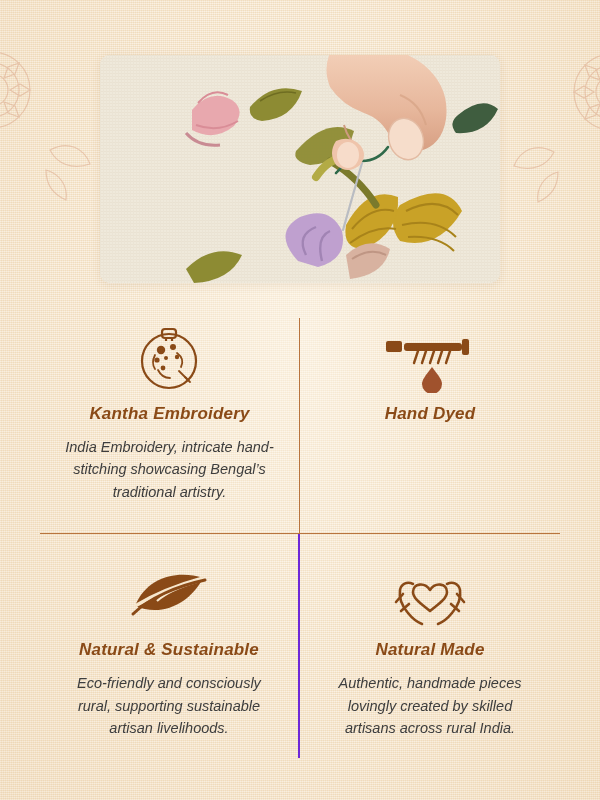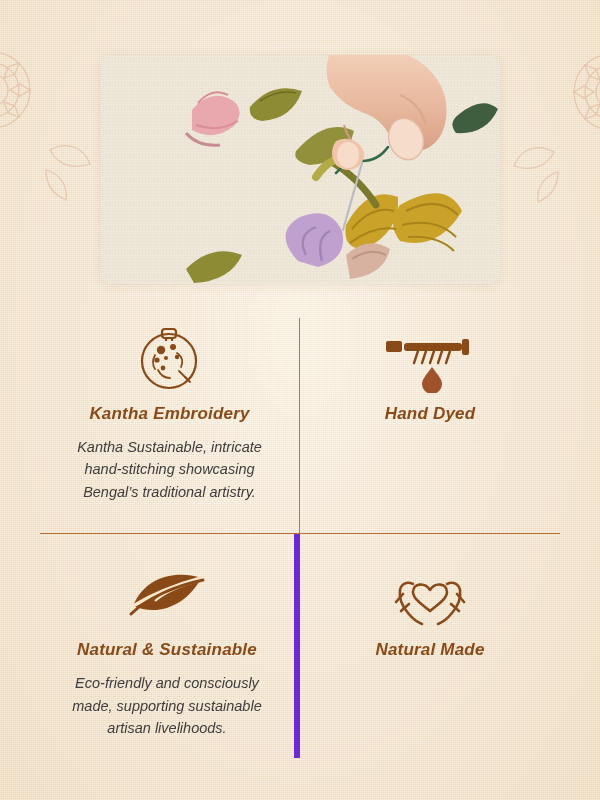--- a/index.html
+++ b/index.html
@@ -72,21 +72,21 @@
   .cell {
     padding: 6px 22px 18px 22px;
     text-align: center;
     display: flex;
     flex-direction: column;
     align-items: center;
     font-style: italic;
   }
   .cell.tl { border-right: 1px solid #b8743e; border-bottom: 1px solid #b8743e; padding-bottom: 30px; }
   .cell.tr { border-bottom: 1px solid #b8743e; padding-bottom: 30px; }
-  .cell.bl { border-right: 6px solid #6d28d9; padding-top: 26px; }
+  .cell.bl { border-right: 2px solid #6d28d9; padding-top: 26px; }
   .cell.br { padding-top: 26px; }
 
   .cell-icon {
     height: 72px;
     display: flex;
     align-items: center;
     justify-content: center;
     margin-bottom: 8px;
   }
 
@@ -262,21 +262,21 @@
         <g stroke="#8a4a17" stroke-width="1.8" fill="none" stroke-linecap="round">
           <path d="M44 26 q8 6 4 14"></path>
           <path d="M25 43 q4 8 12 8"></path>
           <path d="M46 44 l8 8"></path>
           <path d="M52 50 l5 5"></path>
           <path d="M22 28 q-4 8 0 14"></path>
         </g>
       </svg>
     </div>
     <div class="cell-title">Kantha Embroidery</div>
-    <div class="cell-text">Kantha Sustainable, intricate hand-stitching showcasing Bengal’s traditional artistry.</div>
+    <div class="cell-text">India Embroidery, intricate hand-stitching showcasing Bengal’s traditional artistry.</div>
   </div>
 
   <div class="cell tr">
     <div class="cell-icon">
       <svg width="100" height="66" viewBox="0 0 100 66">
         <g fill="#8a4a17">
           <rect x="6" y="14" width="16" height="11" rx="2"></rect>
           <rect x="24" y="16" width="58" height="8" rx="3"></rect>
           <rect x="82" y="12" width="7" height="16" rx="2"></rect>
         </g>
@@ -296,30 +296,31 @@
   <div class="cell bl">
     <div class="cell-icon">
       <svg width="80" height="56" viewBox="0 0 80 56">
         <path d="M6 38 C 18 8 50 2 74 10 C 62 34 34 50 6 38 Z" fill="#8a4a17"></path>
         <path d="M6 38 C 26 26 52 16 74 10" stroke="#f7e7cd" stroke-width="3.4" fill="none"></path>
         <path d="M28 33 C 38 24 54 18 68 14" stroke="#f7e7cd" stroke-width="2.2" fill="none"></path>
         <path d="M4 46 C 20 30 48 18 76 12" stroke="#8a4a17" stroke-width="3" fill="none" stroke-linecap="round"></path>
       </svg>
     </div>
     <div class="cell-title">Natural &amp; Sustainable</div>
-    <div class="cell-text">Eco-friendly and consciously made, supporting sustainable artisan livelihoods.</div>
+    <div class="cell-text">Eco-friendly and consciously rural, supporting sustainable artisan livelihoods.</div>
   </div>
 
   <div class="cell br">
     <div class="cell-icon">
       <svg width="78" height="64" viewBox="0 0 78 64">
         <g stroke="#8a4a17" stroke-width="2.6" fill="none" stroke-linecap="round" stroke-linejoin="round">
           <path d="M39 26 c -5 -8 -17 -7 -17 2 c 0 7 10 13 17 19 c 7 -6 17 -12 17 -19 c 0 -9 -12 -10 -17 -2 z"></path>
           <path d="M22 20 c -6 -3 -12 0 -13 6 c -1 7 2 16 8 23 c 4 5 9 9 14 11"></path>
           <path d="M56 20 c 6 -3 12 0 13 6 c 1 7 -2 16 -8 23 c -4 5 -9 9 -14 11"></path>
           <path d="M12 30 l-7 8 M18 40 l-8 7 M66 30 l7 8 M60 40 l8 7"></path>
         </g>
       </svg>
     </div>
     <div class="cell-title">Natural Made</div>
+    <div class="cell-text">Authentic, handmade pieces lovingly created by skilled artisans across rural India.</div>
   </div>
 
 </div>
 
 </body></html>

